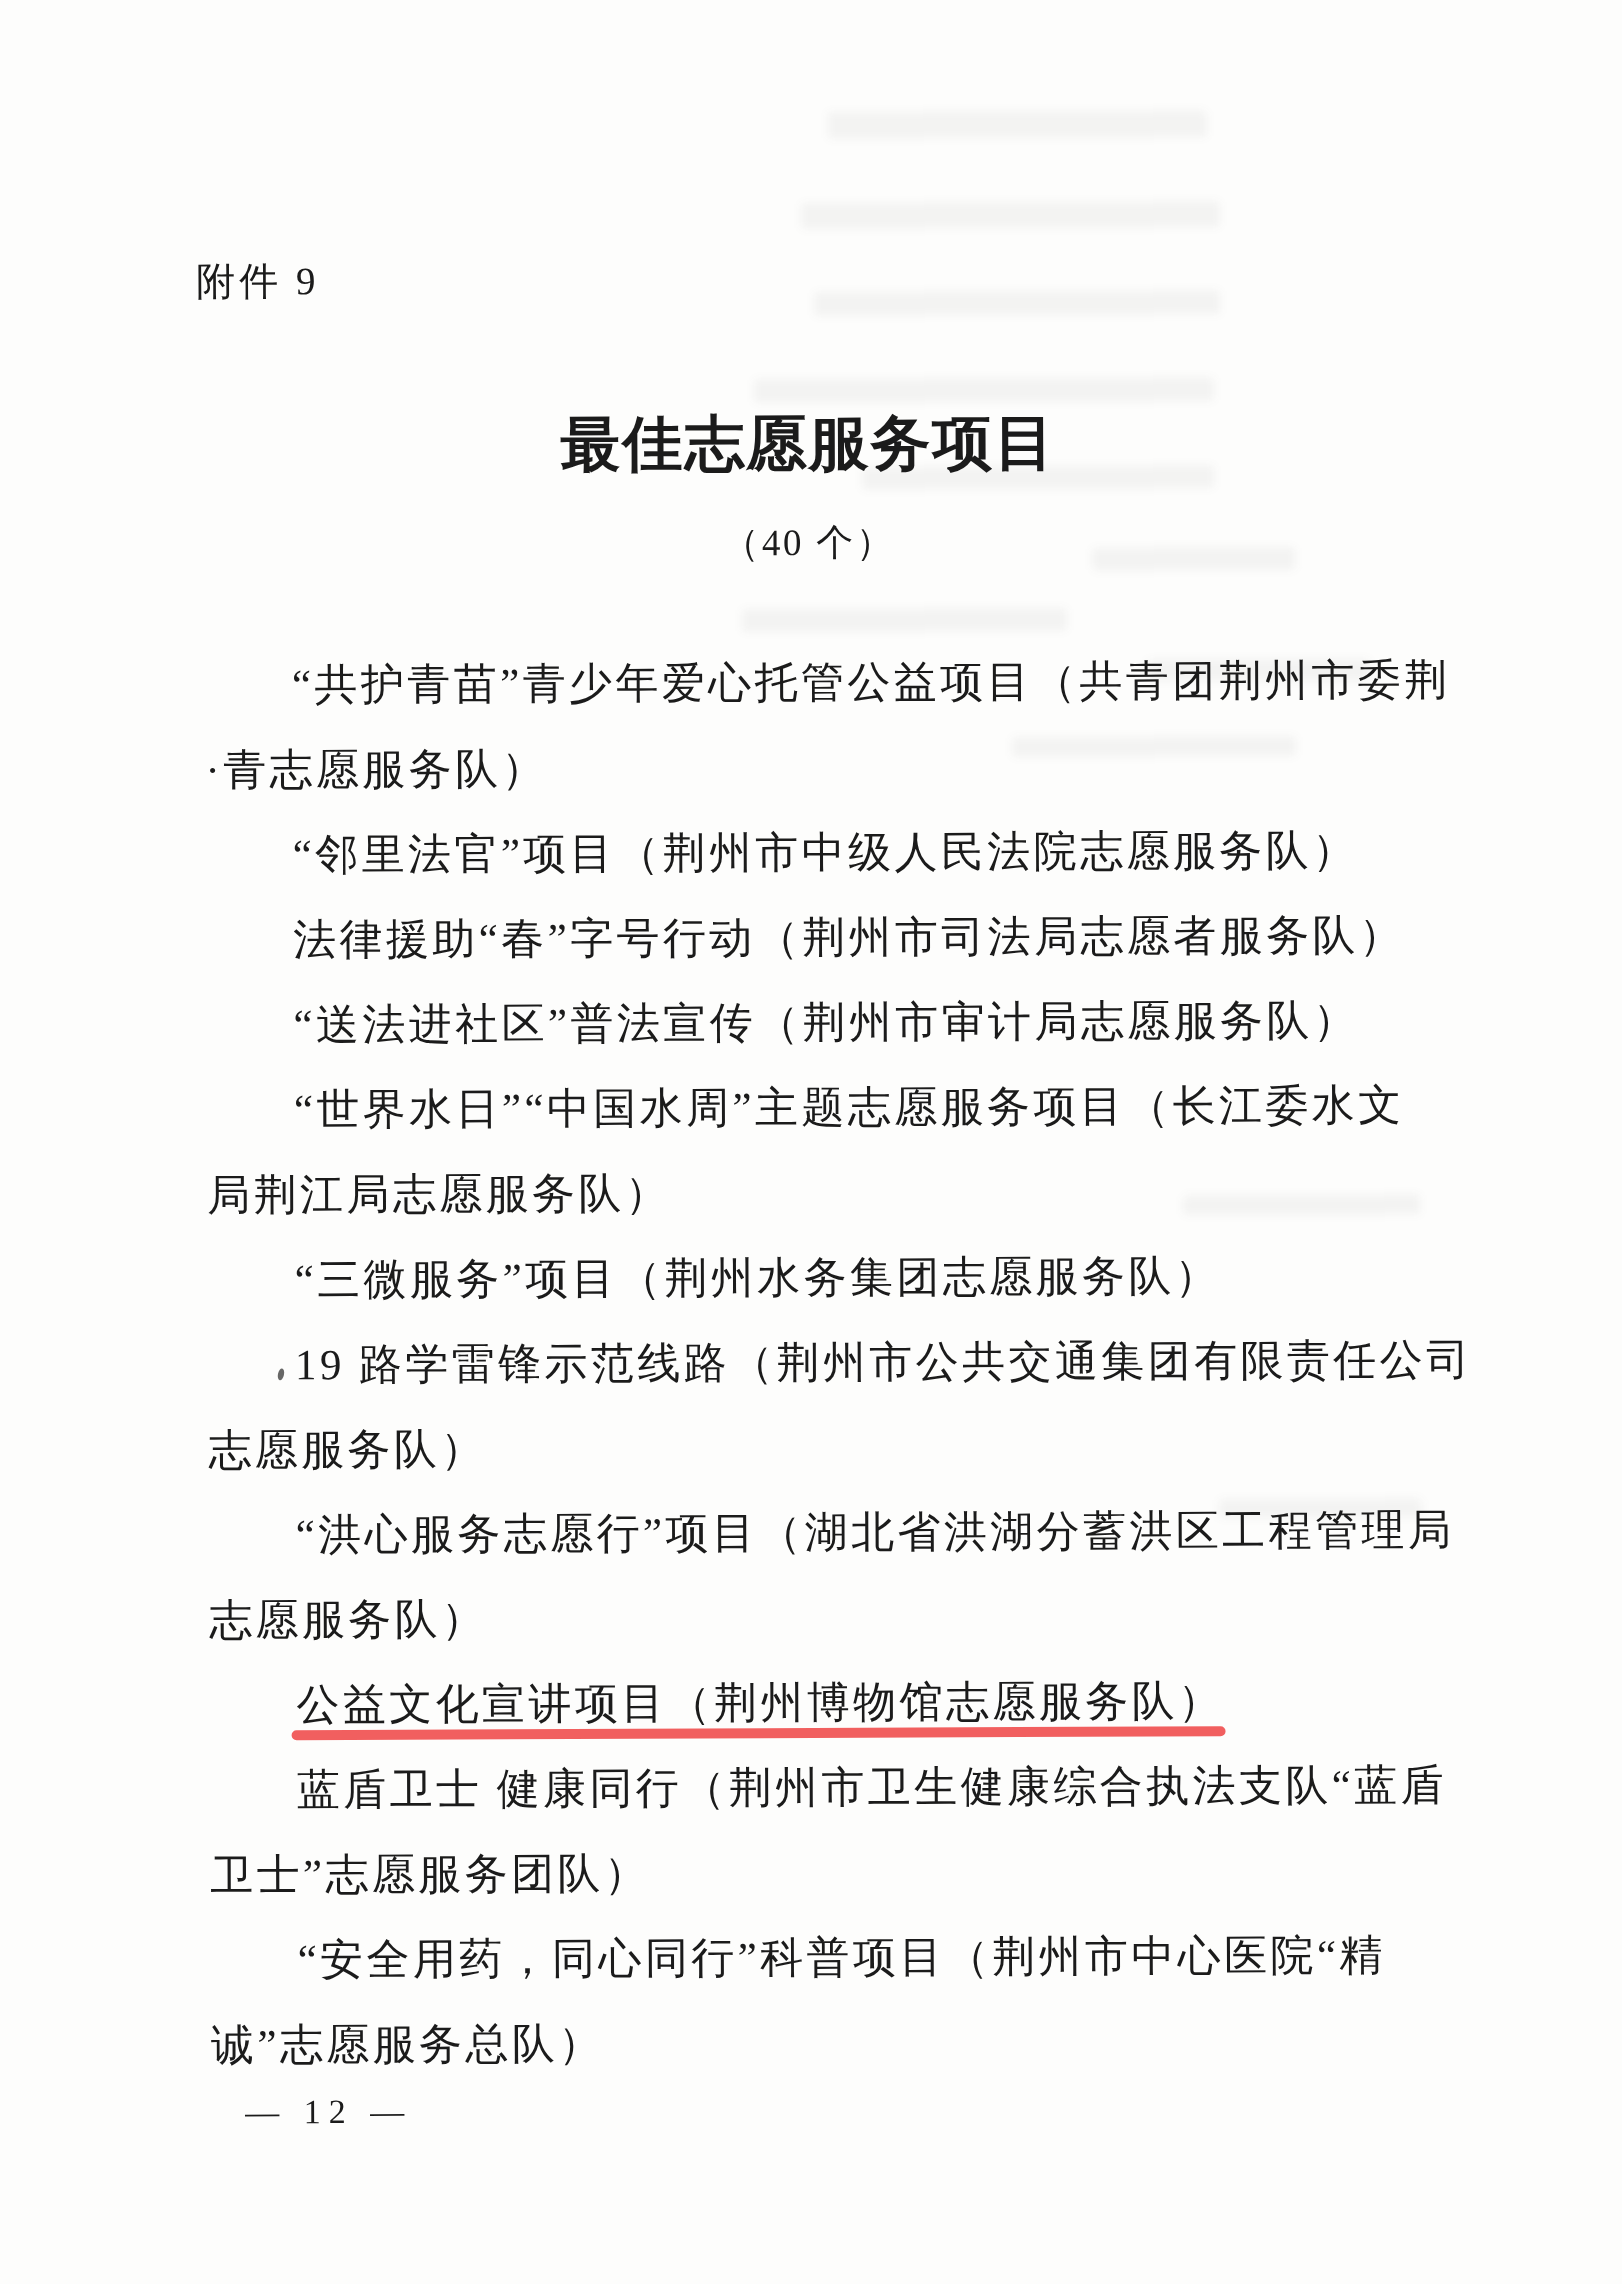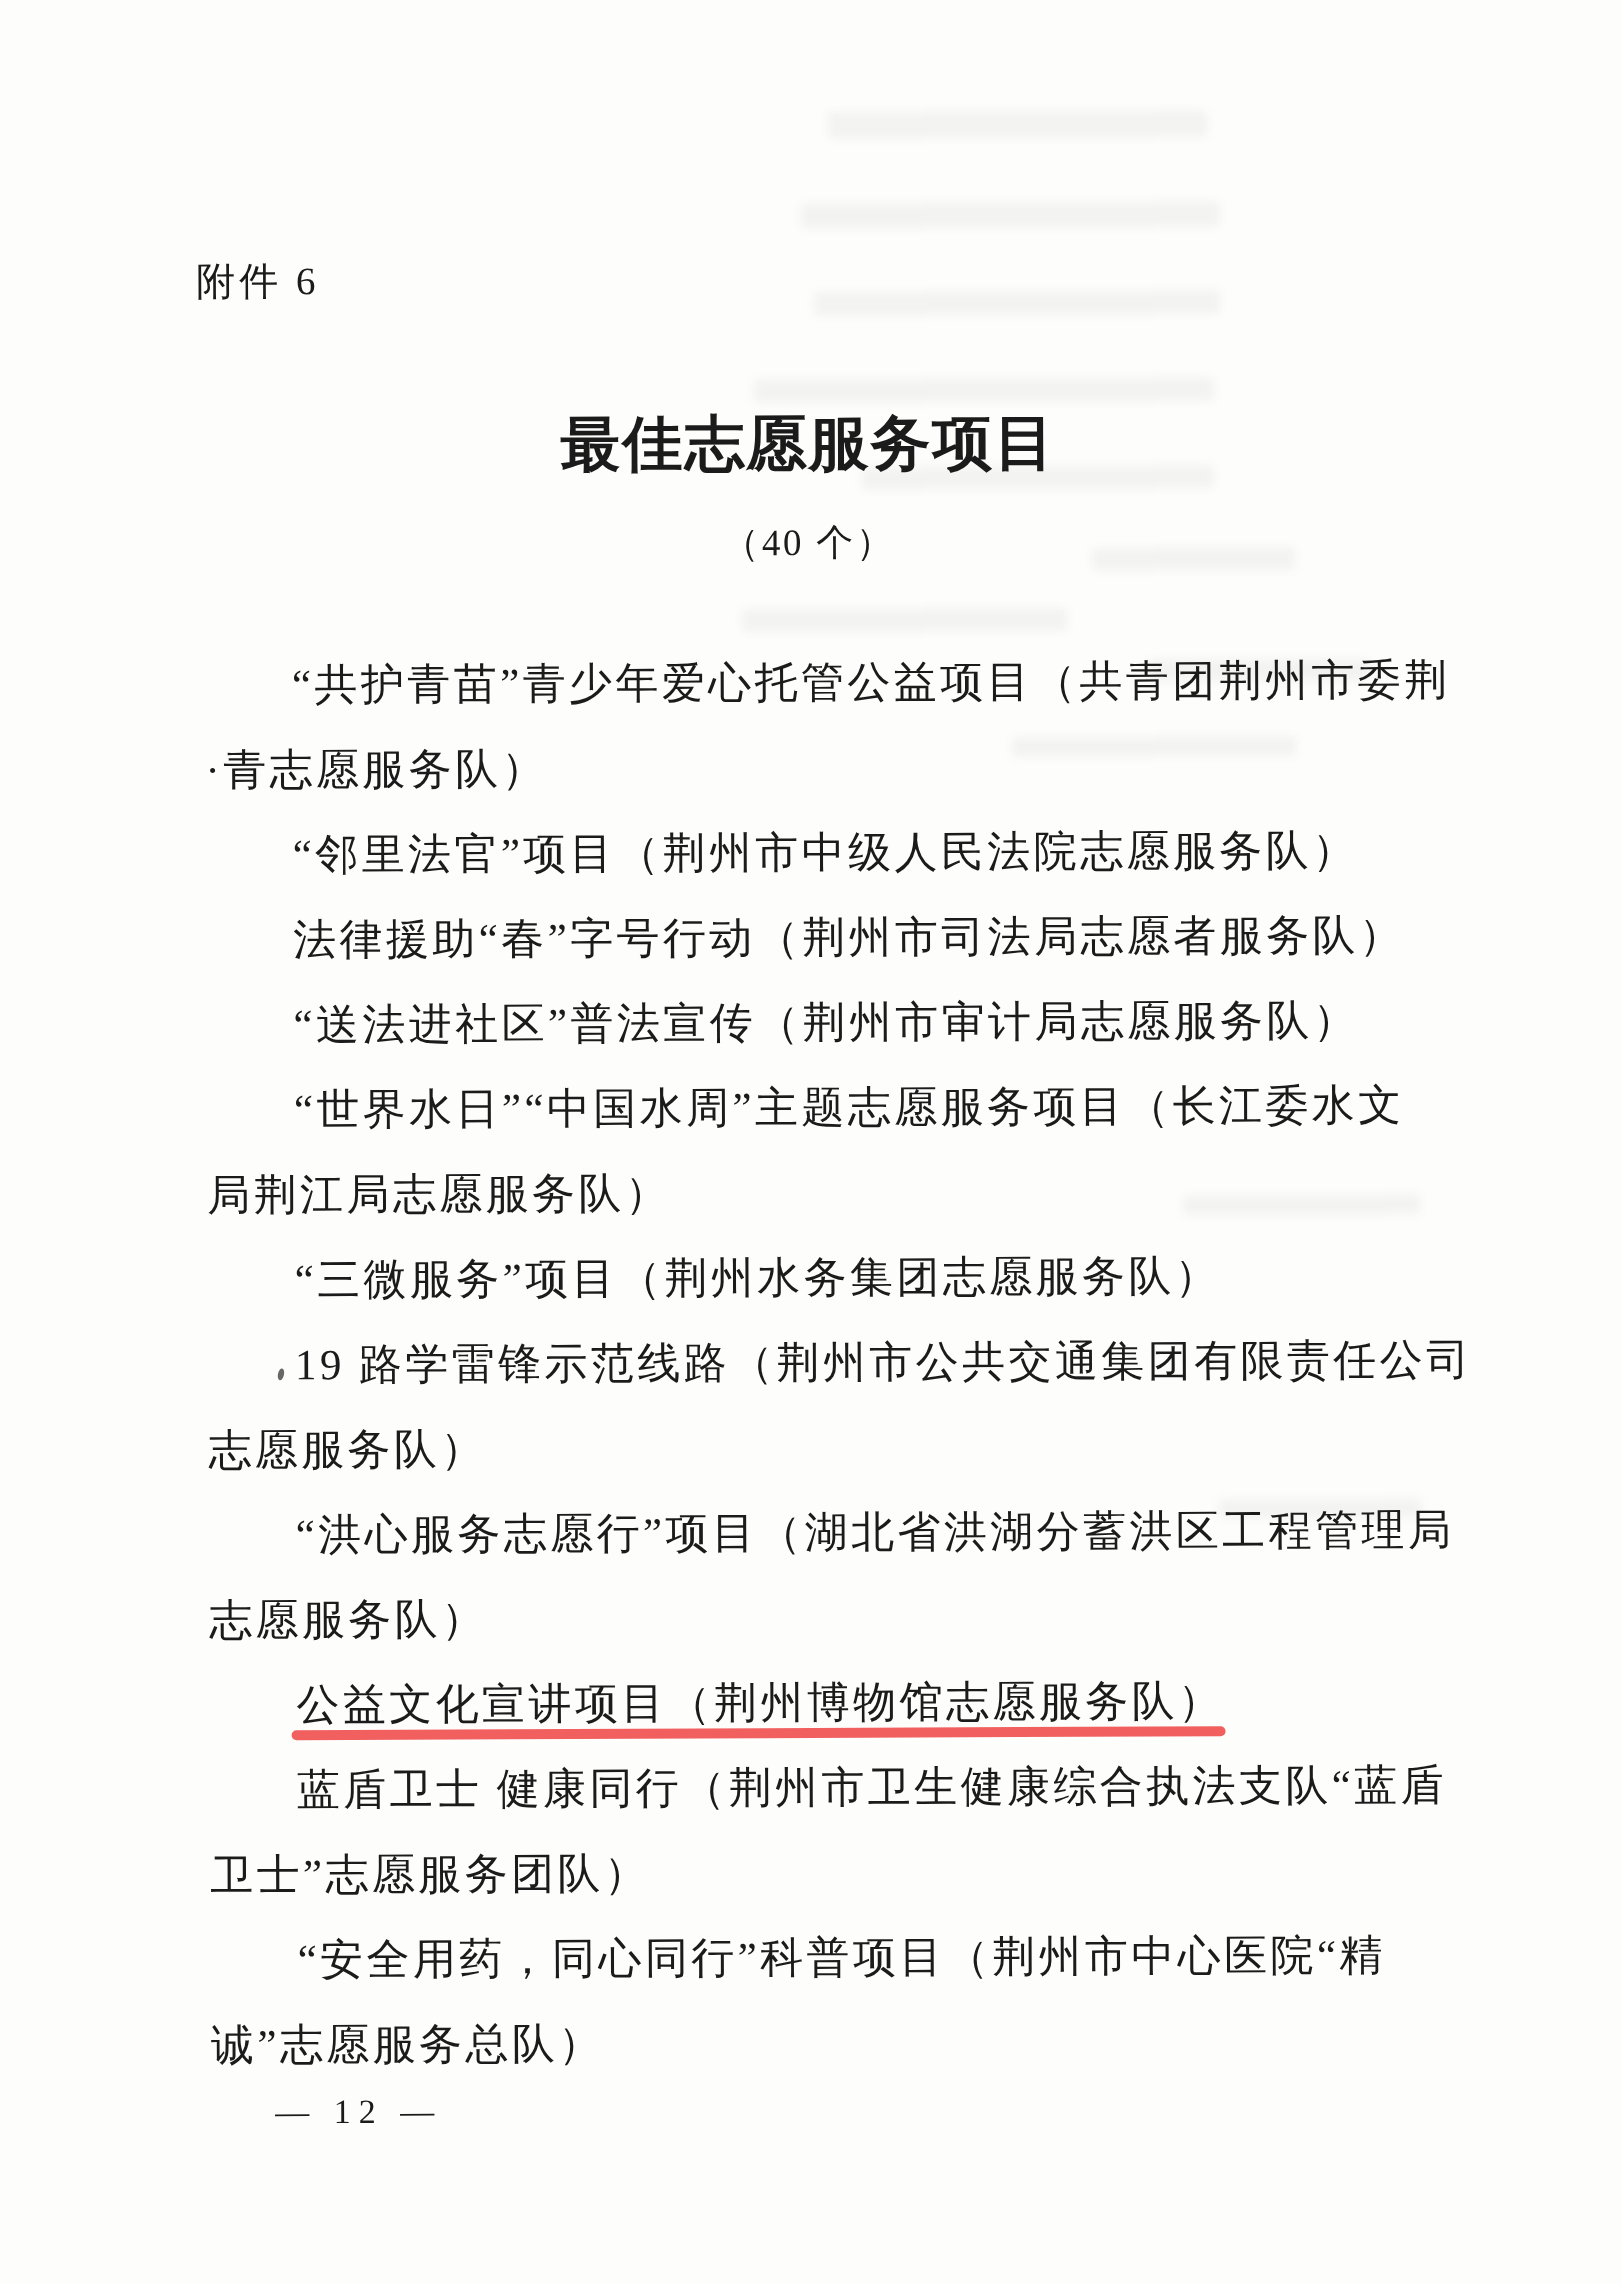--- a/index.html
+++ b/index.html
@@ -73,21 +73,20 @@
     height: 10px;
     border-radius: 5.4px;
   }
   .page-number {
     position: absolute;
     left: 241px;
     top: 2091px;
     font-size: 34px;
     letter-spacing: 8px;
     white-space: pre;
-    margin-left: 30px;
   }
   
   .artifact {
     position: absolute;
     background: rgba(60, 60, 60, 0.05);
     filter: blur(4px);
     border-radius: 4px;
     pointer-events: none;
   }
   .stray-mark {
@@ -113,21 +112,21 @@
   <div class="artifact" style="left:865px; top:467px;  width:352px; height:23px;"></div>
   <div class="artifact" style="left:1095px; top:549px;  width:203px; height:23px;"></div>
   <div class="artifact" style="left:744px; top:609px;  width:325px; height:23px;"></div>
   <div class="artifact" style="left:1149px; top:661px;  width:223px; height:21.6px;"></div>
   <div class="artifact" style="left:1014px; top:738px; width:284px; height:20px;"></div>
   <div class="artifact" style="left:1183px; top:1197px; width:237px; height:20px;"></div>
   <div class="artifact" style="left:1217px; top:1501px; width:203px; height:19px;"></div>
 
   <div class="stray-mark"></div>
 
-  <div class="attachment-label">附件 6</div>
+  <div class="attachment-label">附件 9</div>
 
   <div class="doc-title">最佳志愿服务项目</div>
 
   <div class="doc-subtitle">（40 个）</div>
 
   <div class="list">
       <div class="line indent">
         <span>“共护青苗”青少年爱心托管公益项目（共青团荆州市委荆</span>
       </div>
       <div class="line">

